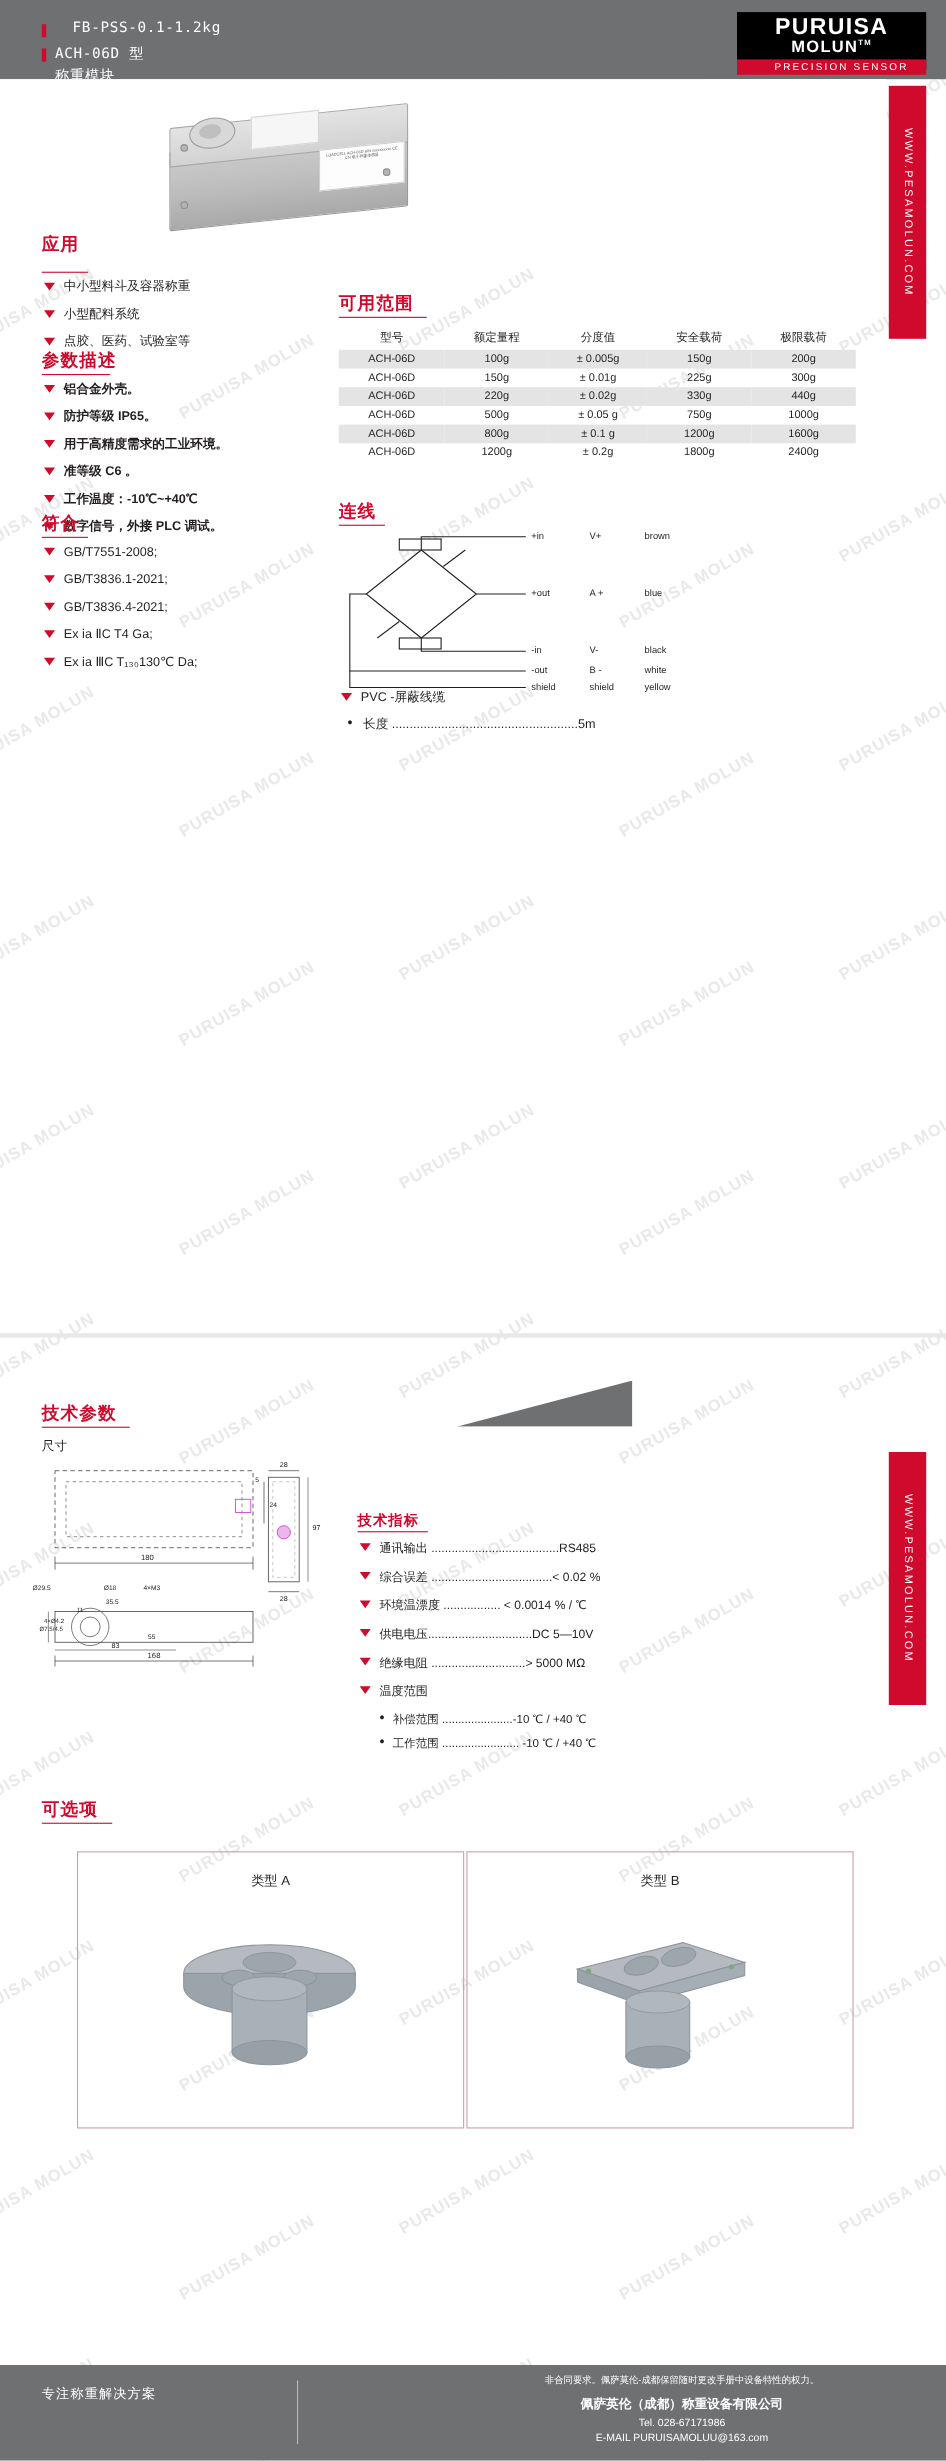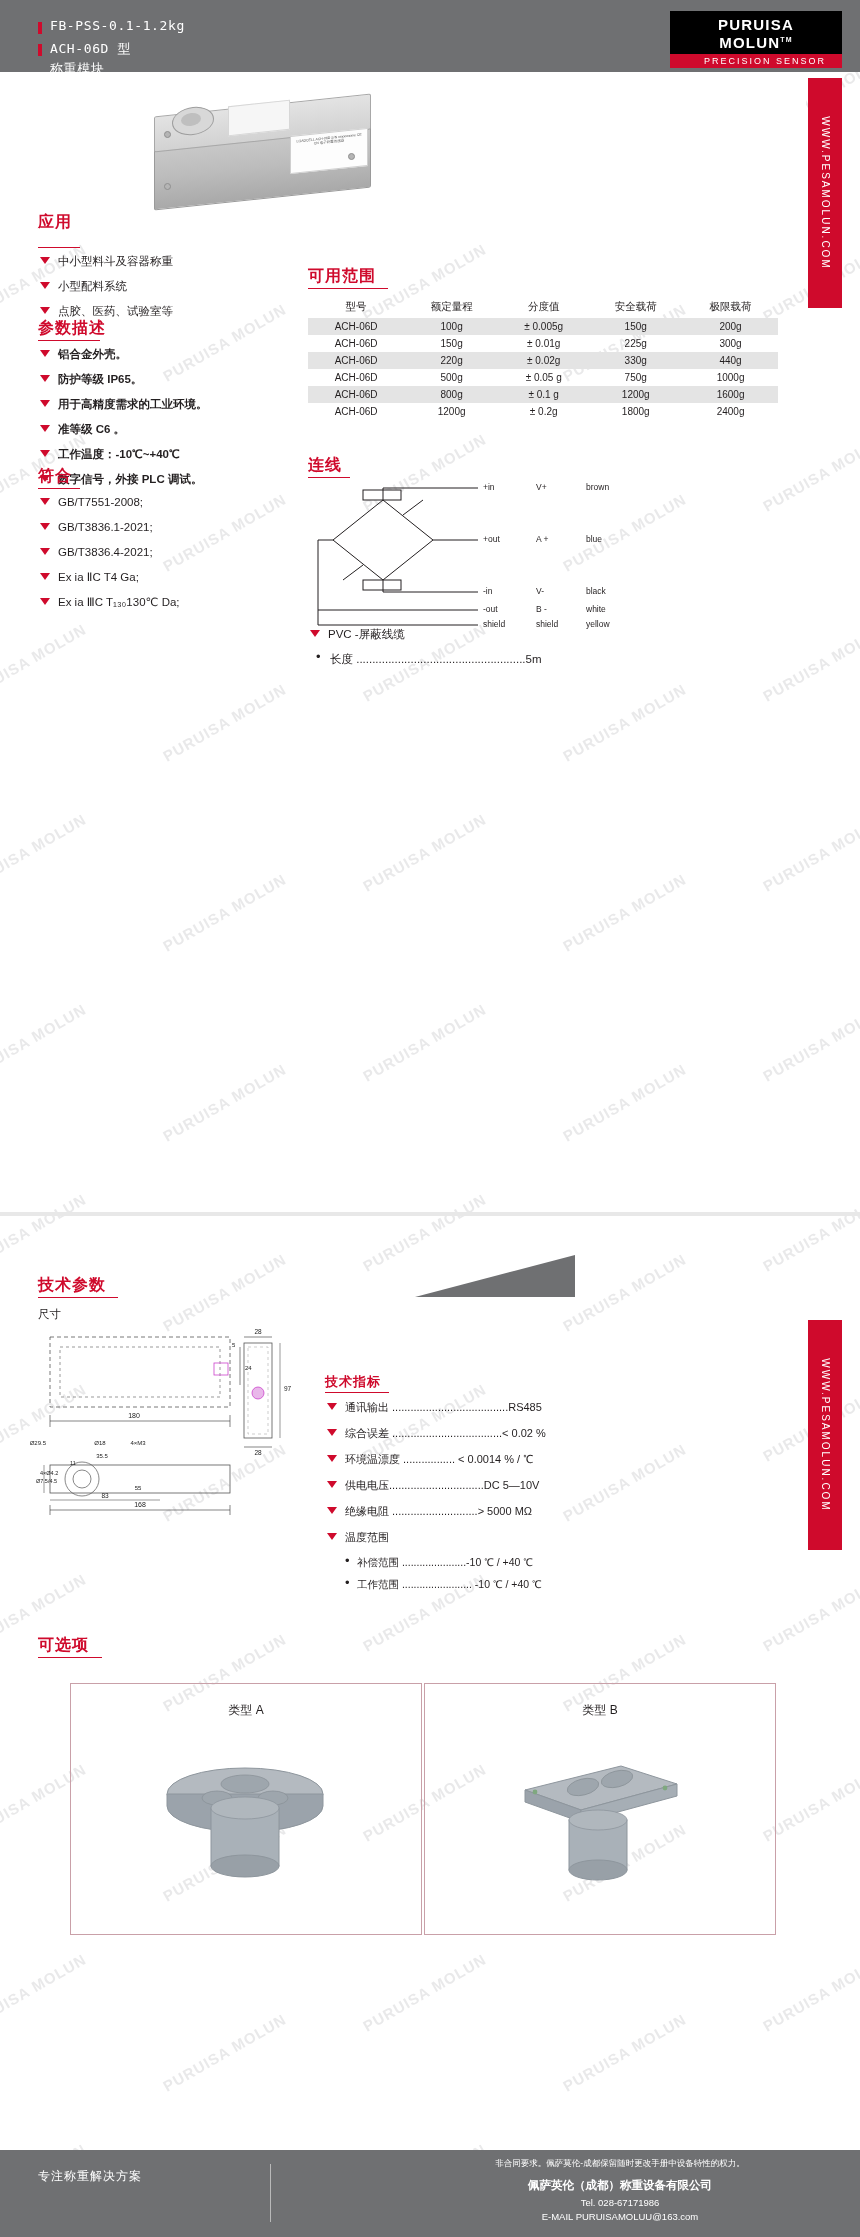--- a/index.html
+++ b/index.html
@@ -59,33 +59,33 @@
   .hdr-line1 { top: 22px; }
   .hdr-line2 { top: 44px; }
   .hdr-t {
     position: absolute;
     left: 50px;
     color: #ffffff;
     font-size: 13px;
     letter-spacing: 0.6px;
     font-family: "DejaVu Sans Mono", monospace;
   }
-  .hdr-t1 { top: 18px; }
+  .hdr-t1 { top: 18px; margin-left: 16px; }
   .hdr-t2 { top: 40px; }
 
   .logo-box {
     position: absolute;
     right: 18px; top: 11px;
     width: 172px; height: 52px;
     background: #000000;
     color: #ffffff;
     text-align: center;
   }
   .logo-name {
-    font-size: 15px;
+    font-size: 21px;
     font-weight: bold;
     letter-spacing: 1.2px;
     line-height: 15px;
     padding-top: 6px;
   }
   .logo-name2 {
     font-size: 15px;
     font-weight: bold;
     letter-spacing: 1.2px;
     line-height: 16px;

